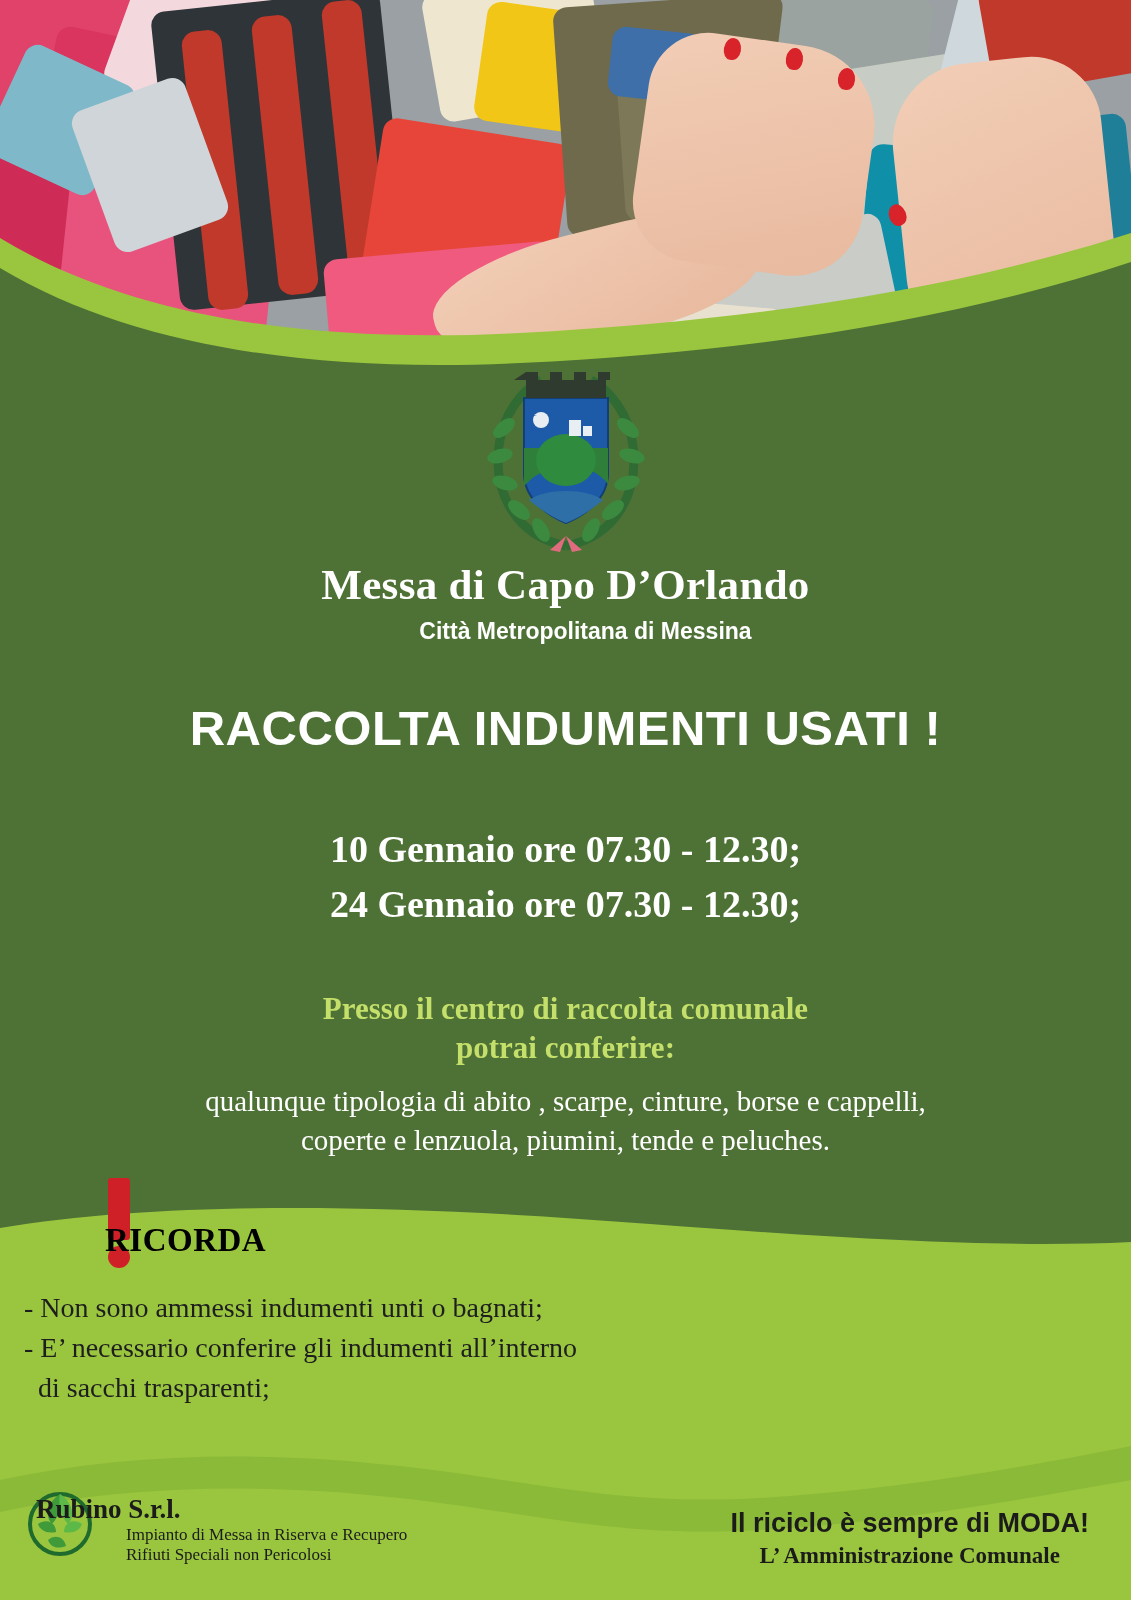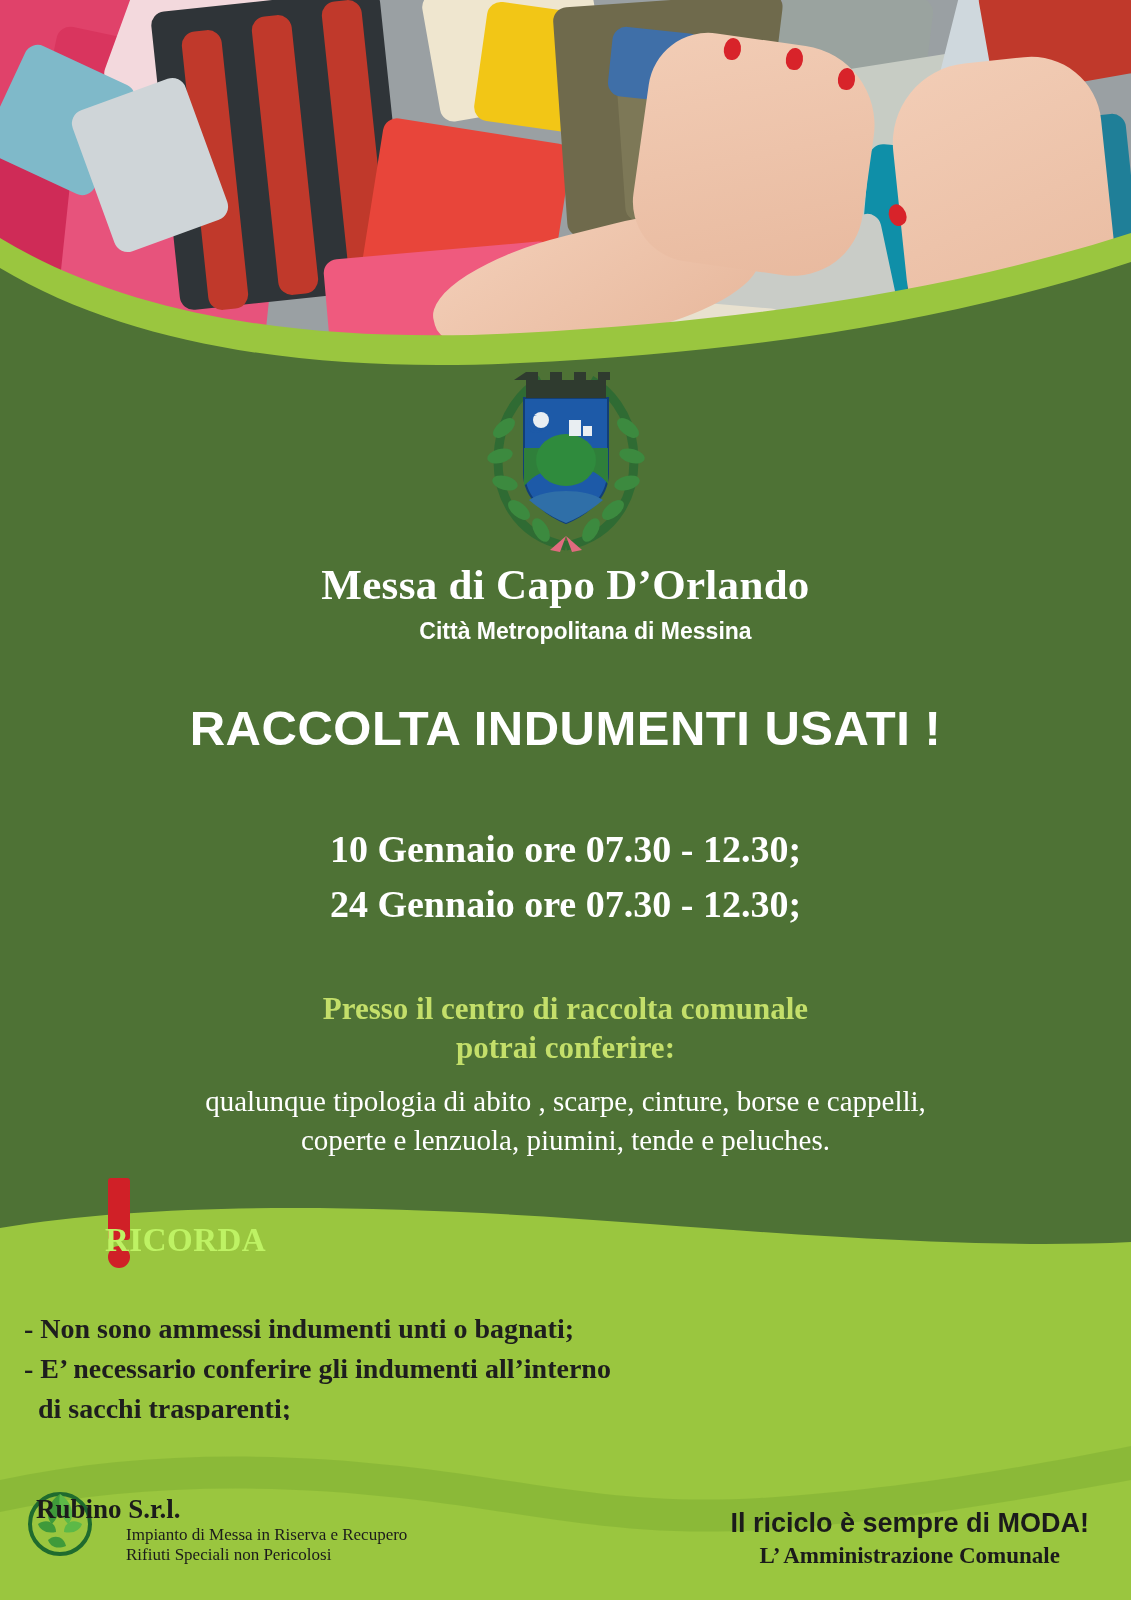--- a/index.html
+++ b/index.html
@@ -111,21 +111,21 @@
   
   .band {
     position: absolute;
     left: 0; top: 1190px;
     width: 1131px; height: 300px;
     pointer-events: none;
   }
   .ricorda {
     position: absolute;
     left: 105px; top: 1222px;
-    color: #bef264;
+    color: #000000;
     font-size: 33px;
     font-weight: bold;
     letter-spacing: .5px;
   }
   .excl {
     position: absolute;
     left: 108px; top: 1178px;
     width: 24px;
   }
   .excl .bar {
@@ -137,23 +137,22 @@
     margin-top: 6px;
     width: 22px; height: 22px;
     border-radius: 50%;
     background: #d02027;
   }
   .rules {
     position: absolute;
     left: 24px; top: 1288px;
     color: #1e1e1e;
     font-size: 28px;
-    font-weight: bold;
+    font-weight: normal;
     line-height: 1.42;
-    margin-top: 21px;
   }
 
   
   .footer-wave {
     position: absolute;
     left: 0; top: 1420px;
     width: 1131px; height: 180px;
     pointer-events: none;
   }
   .rubino {

